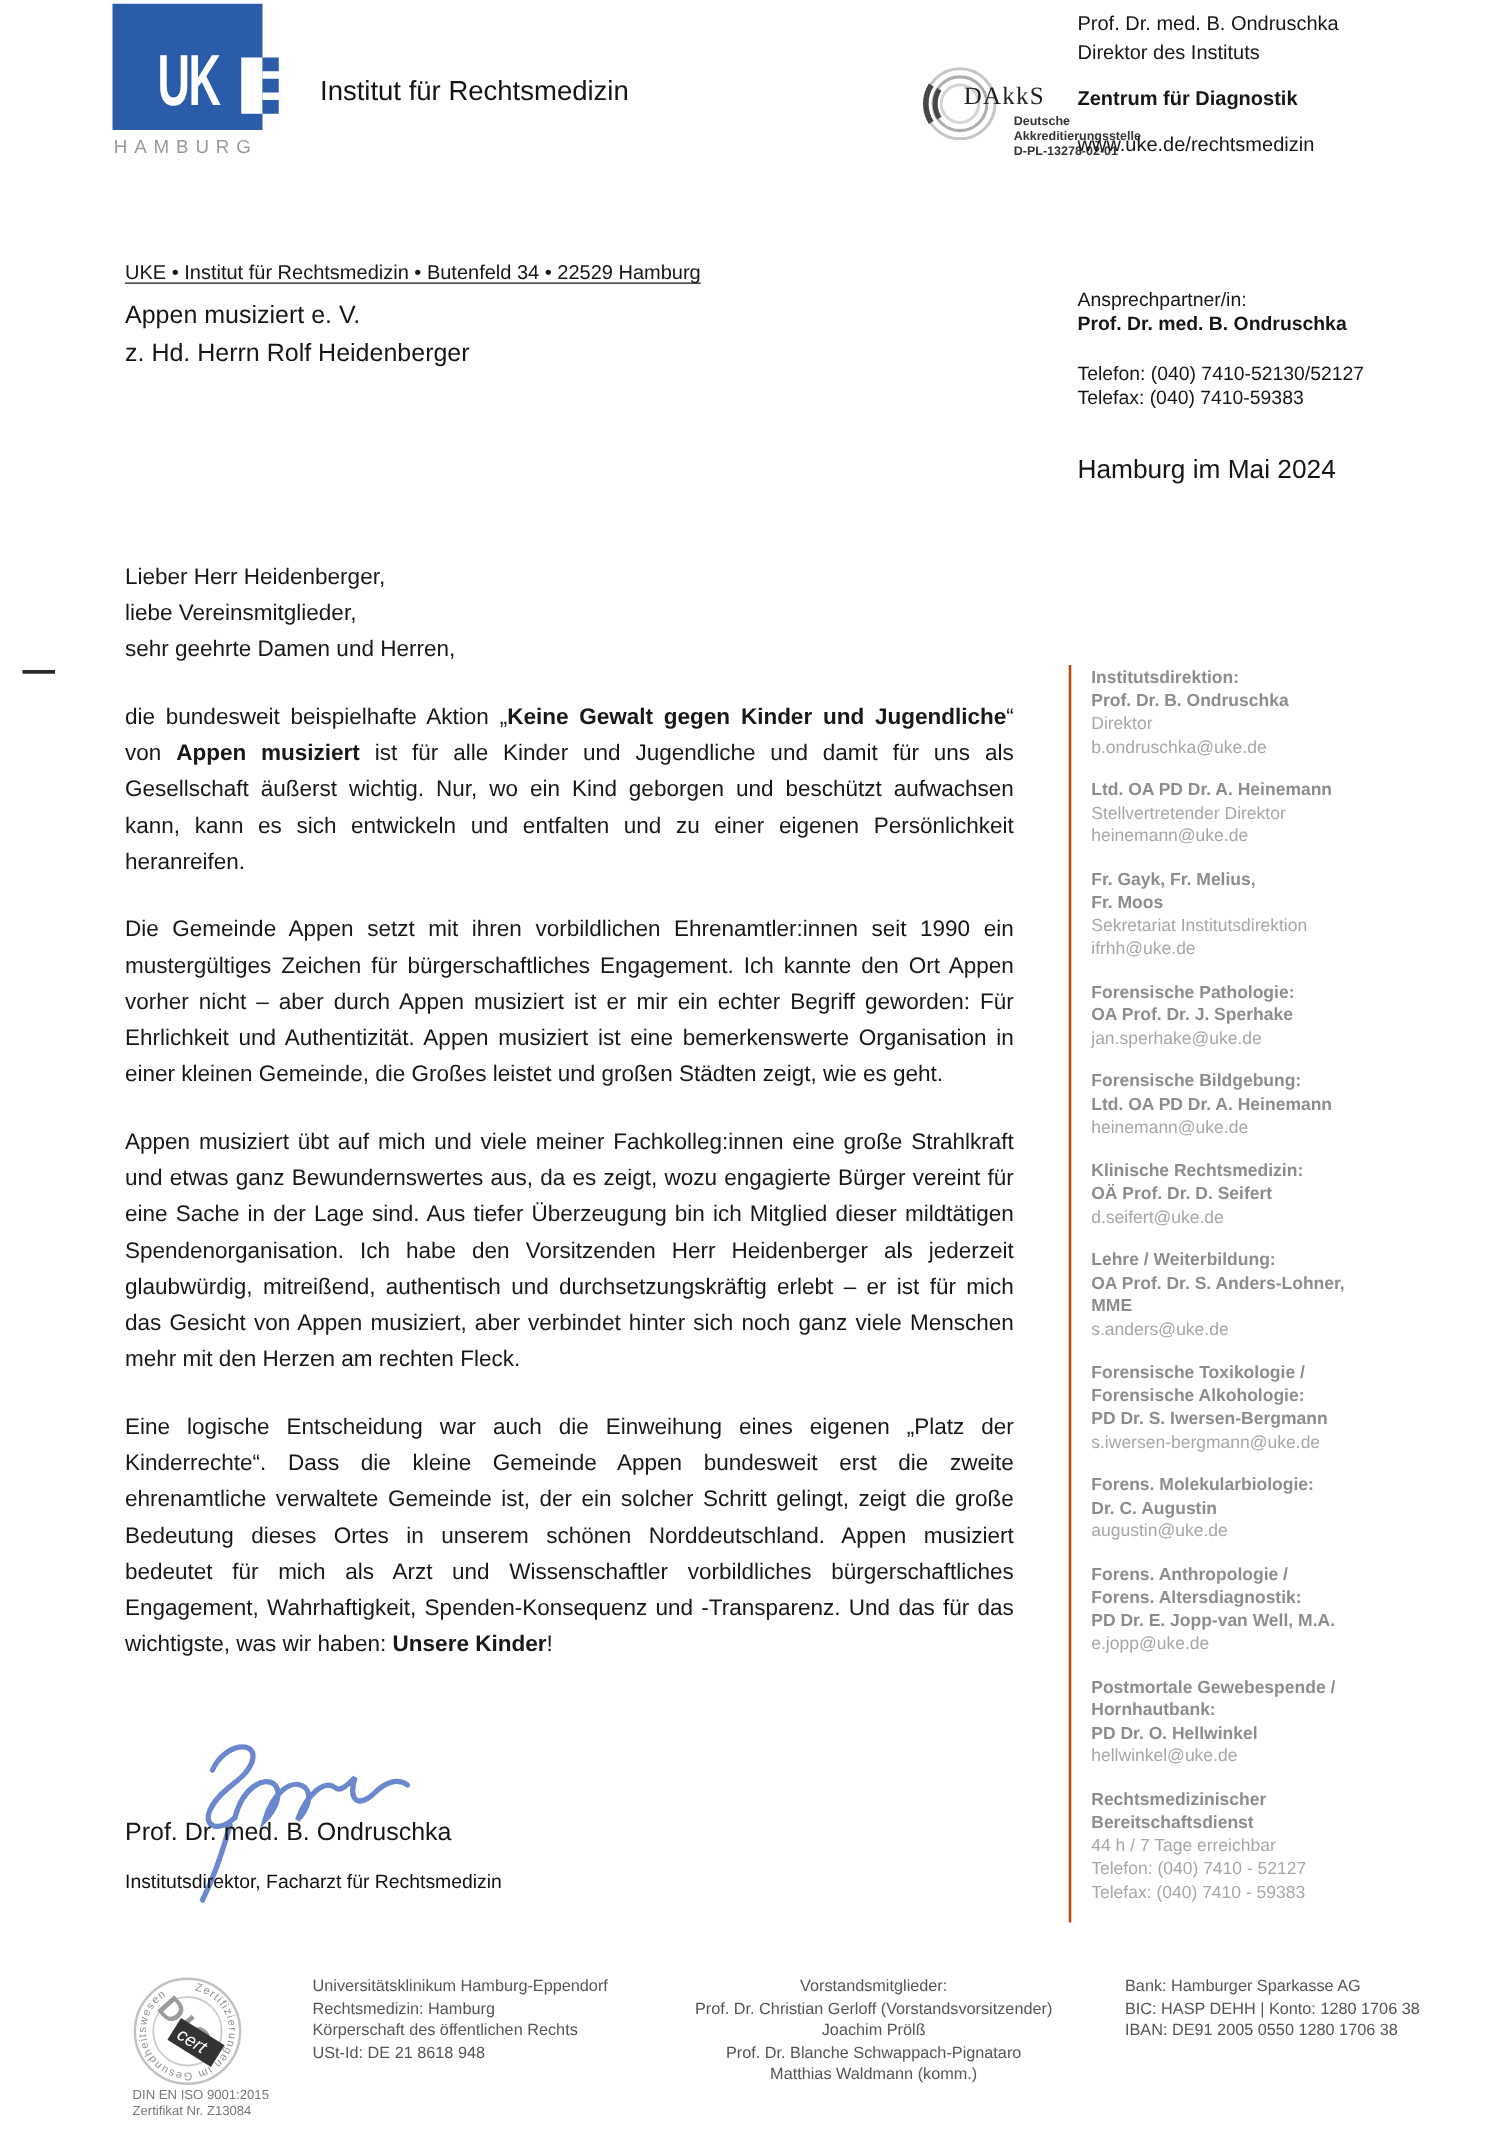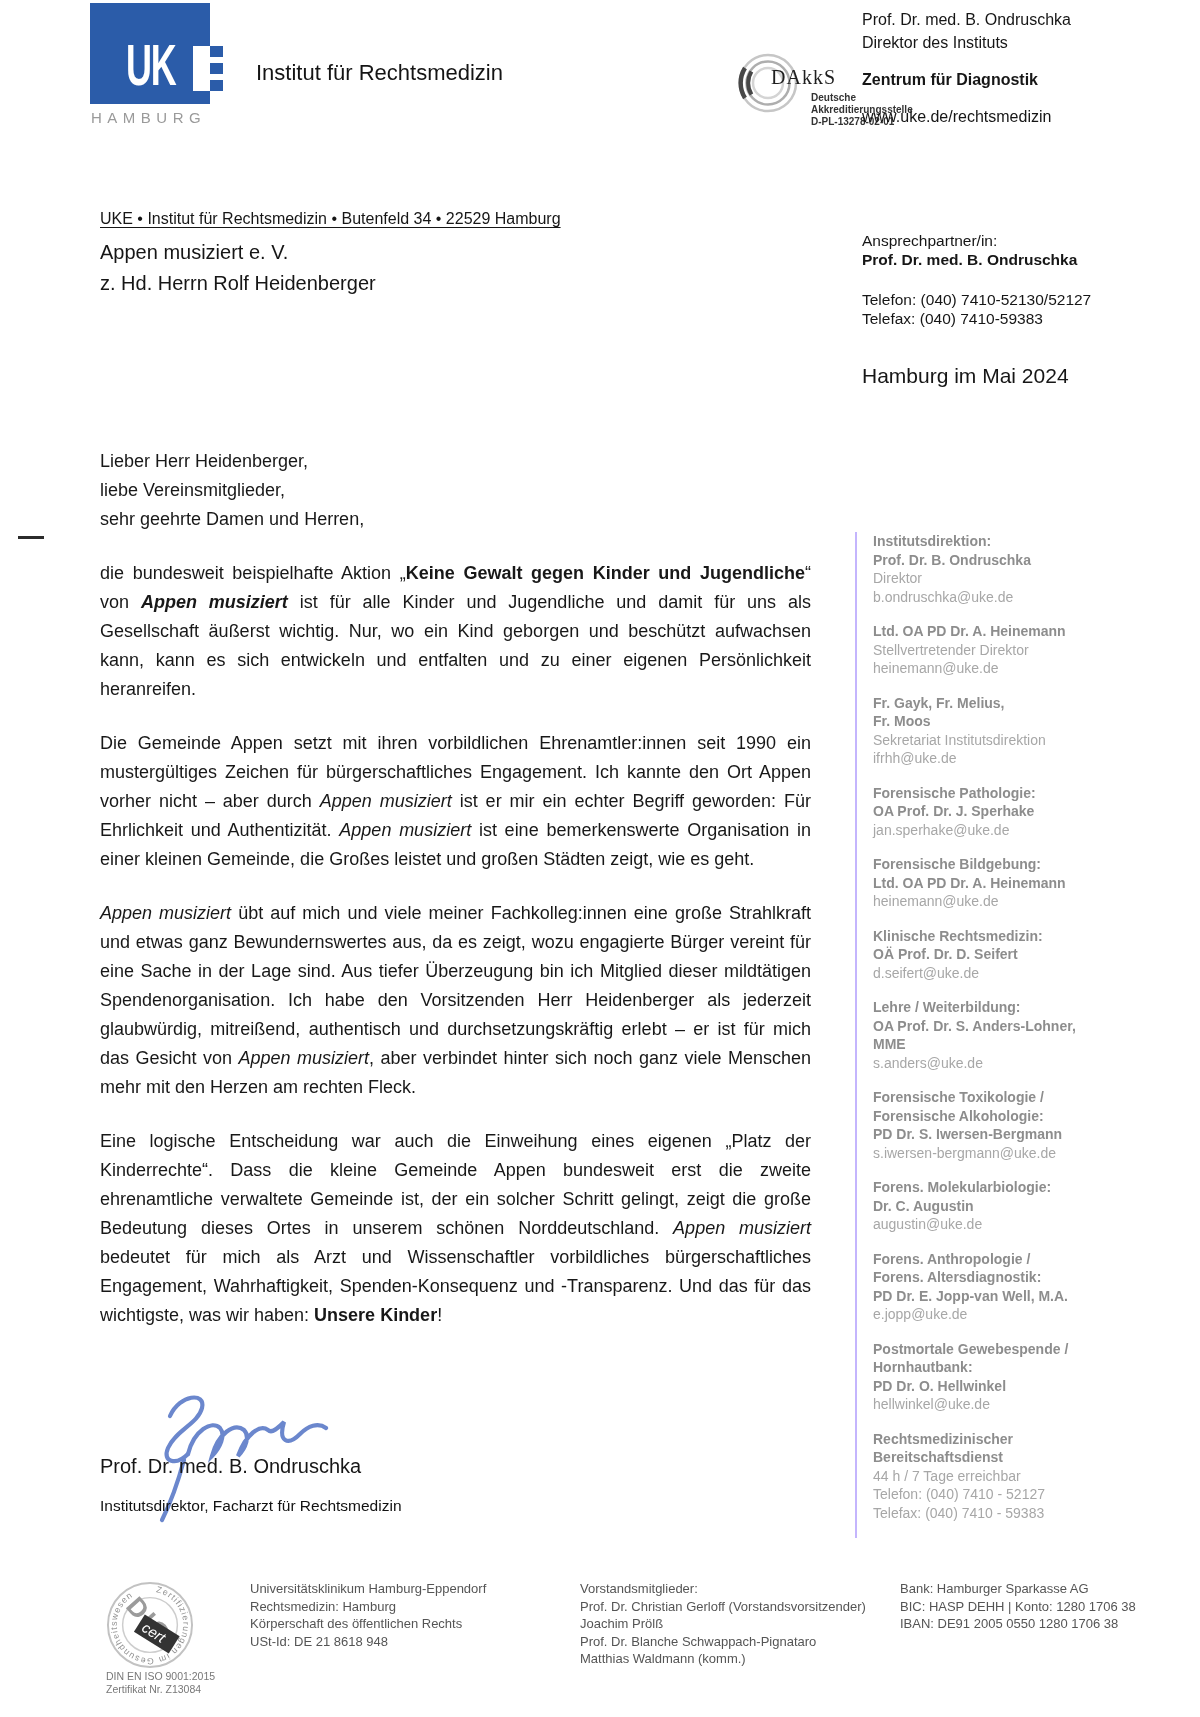--- a/index.html
+++ b/index.html
@@ -36,41 +36,41 @@
   .contact-block{position:absolute;left:862px;top:231px;font-size:15.5px;line-height:19px;color:#161616;}
   .contact-block .gap{height:21px;}
   .letter-date{position:absolute;left:862px;top:364px;font-size:21px;color:#161616;}
   .fold-mark{position:absolute;left:18px;top:536px;width:26px;height:3px;background:#2b2b2b;}
 
   
   .letter-body{position:absolute;left:100px;top:447px;width:711px;font-size:18px;line-height:29px;color:#181818;}
   .salutation div{line-height:29px;}
   .letter-body p{margin:25px 0 0 0;text-align:justify;}
   .run-bold{font-weight:700;}
-  .run-italic{font-style:italic;}
+  .run-italic{}
 
   
   .sig-svg{position:absolute;left:118px;top:1386px;pointer-events:none;}
   .sig-name{position:absolute;left:100px;top:1455px;font-size:20px;color:#161616;}
   .sig-title{position:absolute;left:100px;top:1497px;font-size:15.5px;color:#111;}
 
   
   .sidebar{position:absolute;left:855px;top:532px;width:280px;min-height:993px;
-           border-left:2px solid #c4b5fd;padding-left:16px;box-sizing:border-box;
+           border-left:2px solid #c2410c;padding-left:16px;box-sizing:border-box;
            font-size:14px;line-height:18.5px;color:#a7a7a7;}
   .sb-block{margin-bottom:16px;}
   .sb-block div{white-space:nowrap;}
   .sb-block .bold-line{font-weight:700;color:#8d8d8d;}
 
   
   .seal-svg{position:absolute;left:106px;top:1581px;}
   .seal-caption{position:absolute;left:106px;top:1670px;font-size:10.5px;line-height:13px;color:#787878;}
   .footer-col{position:absolute;top:1580px;font-size:13px;line-height:17.5px;color:#555;}
   .footer-col div{white-space:nowrap;}
-  .fc1{left:250px;}  .fc2{left:580px;}  .fc3{left:900px;}
+  .fc1{left:250px;}  .fc2{left:556px;text-align:center;}  .fc3{left:900px;}
 </style>
 </head>
 <body>
 
 <div class="page">
 
   <div>
     <div class="uke-square"></div>
     <div class="uke-uk">UK</div>
     <div class="uke-cut"></div>

